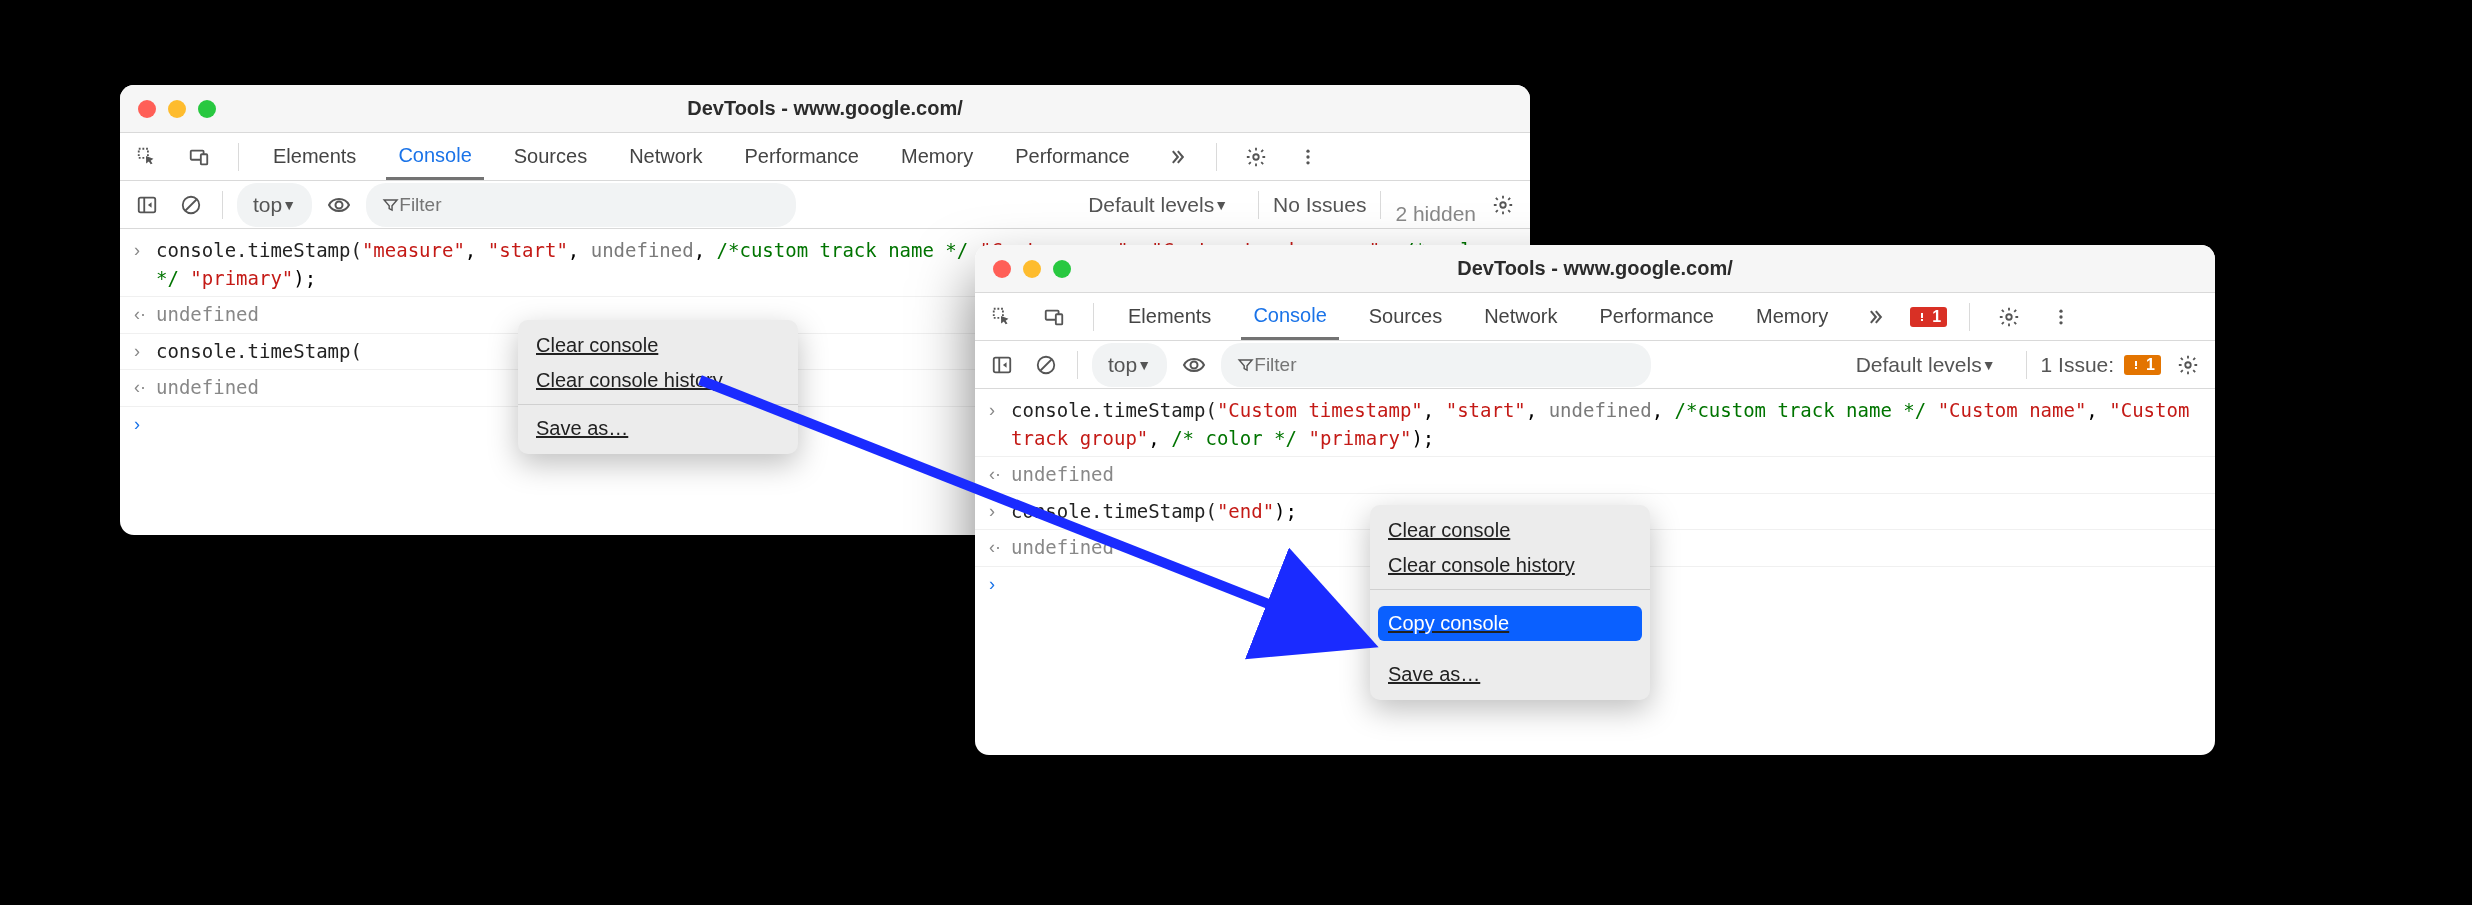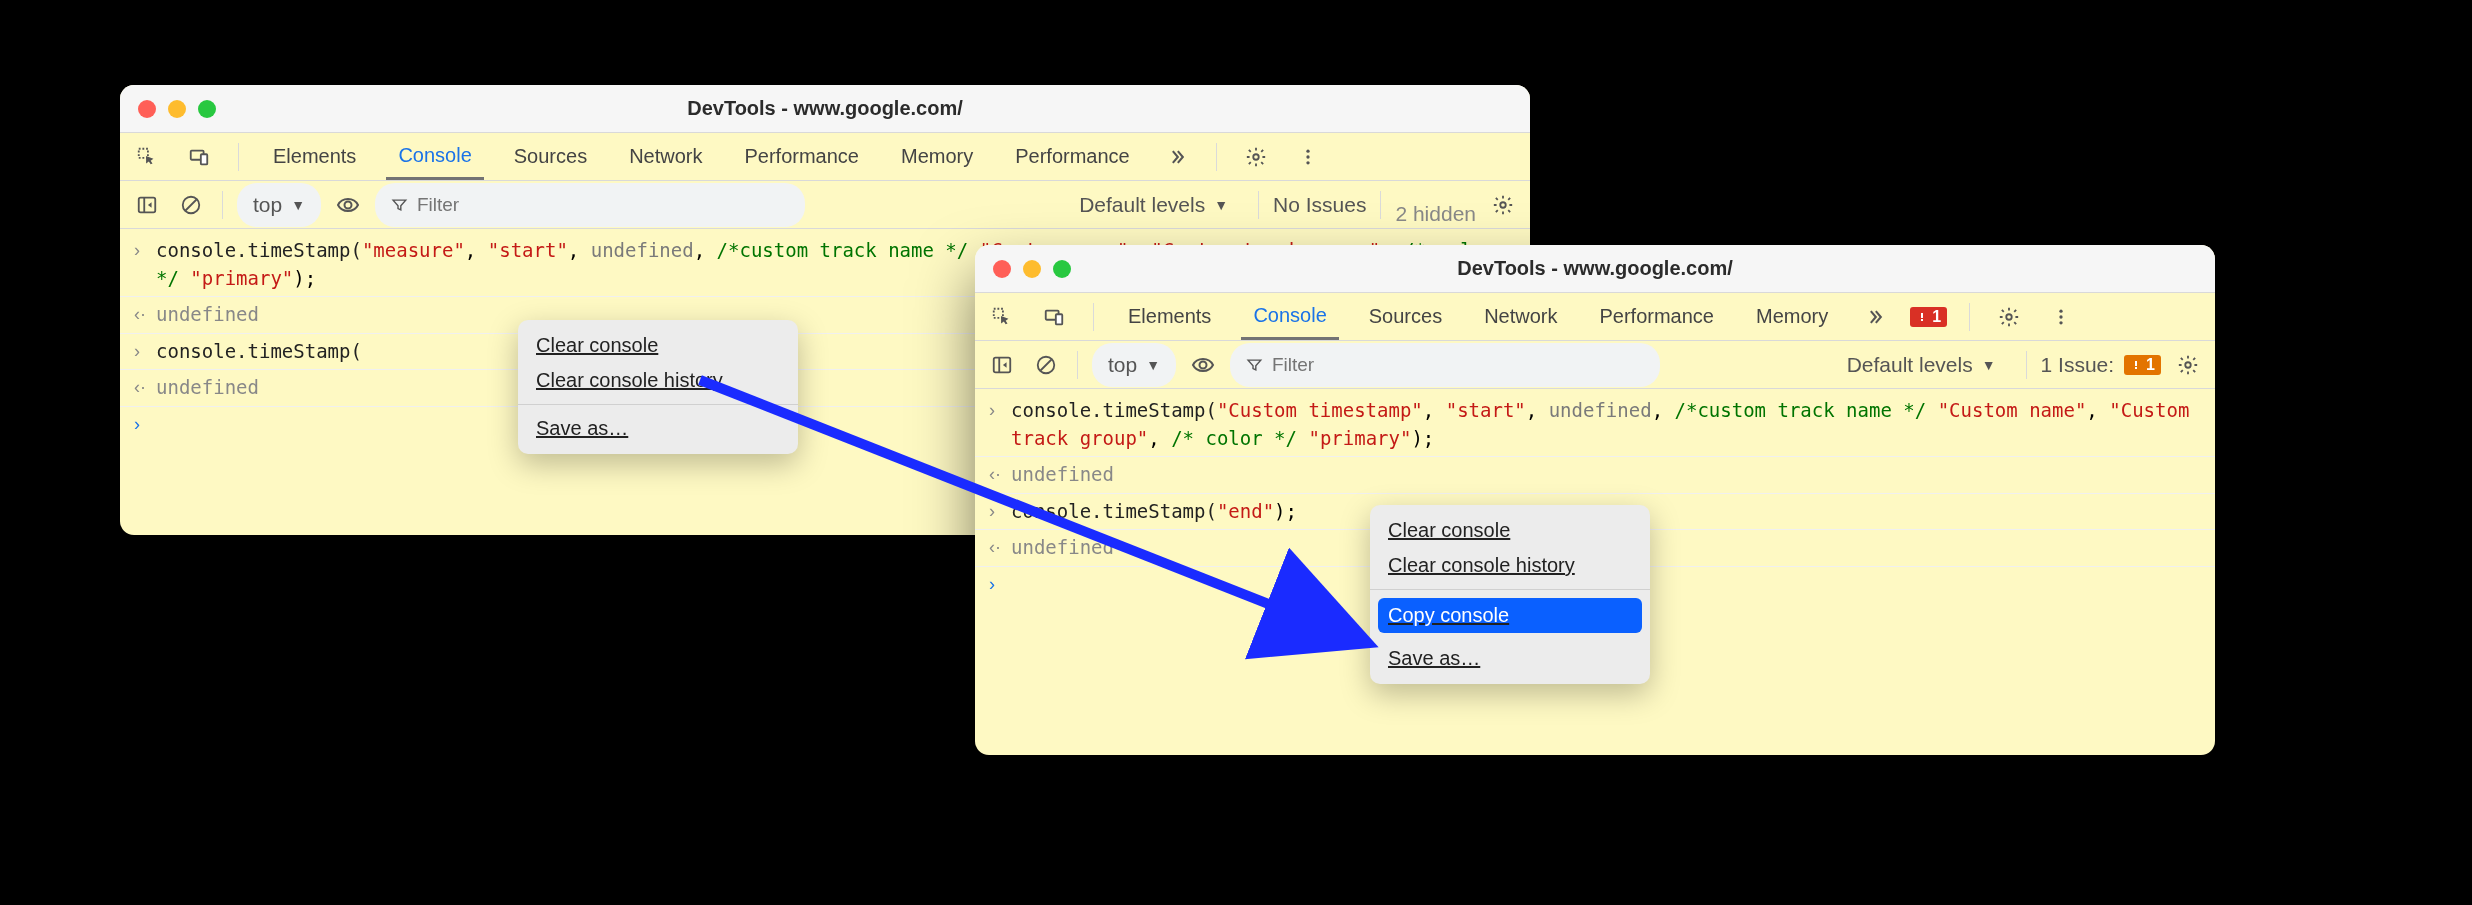--- a/index.html
+++ b/index.html
@@ -6,21 +6,21 @@
   body {
     background: #000;
     font-family: -apple-system, BlinkMacSystemFont, "Segoe UI", Helvetica, Arial, sans-serif;
     width: 2472px;
     height: 905px;
     position: relative;
     font-size: 21px;
   }
   .window {
     position: absolute;
-    background: #fef9c3;
+    background: #ffffff;
     border-radius: 14px;
     box-shadow: 0 30px 60px rgba(0,0,0,0.5);
     overflow: hidden;
   }
   .titlebar {
     height: 48px;
     background: #f6f6f6;
     border-bottom: 1px solid #d9d9d9;
     display: flex;
     align-items: center;
@@ -51,21 +51,21 @@
   }
   .tab-sep { width: 1px; height: 28px; background: #dadada; margin: 0 4px; }
   .tab { padding: 0 12px; height: 100%; display: flex; align-items: center; font-size: 20px; color: #444; }
   .tab.active { color: #1a73e8; border-bottom: 3px solid #737373; font-weight: 500; }
   .console-toolbar {
     height: 48px; border-bottom: 1px solid #d9d9d9;
     display: flex; align-items: center; padding: 0 10px; gap: 10px; color: #555;
   }
   .pill {
     background: #f1f3f4; border-radius: 20px; height: 44px;
-    display: flex; align-items: center; padding: 0 16px; gap: 9px; color: #555;
+    display: flex; align-items: center; padding: 0 16px; gap: 0; color: #555;
   }
   .filter-pill { width: 320px; }
   .filter-input { border: none; background: transparent; outline: none; font-size: 19px; color: #444; width: 100%; }
   .spacer { flex: 1; }
   .badge-err {
     background: #d93025; color: #fff; font-size: 16px; font-weight: 600;
     padding: 1px 6px; border-radius: 3px; display: inline-flex; align-items: center; gap: 4px;
   }
   .console-body { font-family: ui-monospace, Menlo, Monaco, monospace; font-size: 19px; padding: 4px 0 8px; }
   .row { display: flex; align-items: flex-start; padding: 4px 14px; border-bottom: 1px solid #f0f0f0; line-height: 1.45; }
@@ -77,21 +77,21 @@
   .tok-str { color: #c41a16; }
   .tok-kw  { color: #7a7a7a; }
   .tok-cmt { color: #007400; }
   .undef   { color: #888; }
   .ctx-menu {
     position: absolute; background: #ececec; border-radius: 10px;
     box-shadow: 0 10px 30px rgba(0,0,0,0.25); padding: 8px 0; min-width: 250px;
     font-size: 20px; color: #222; text-decoration: underline;
   }
   .ctx-item { padding: 6px 18px; }
-  .ctx-item.hi { background: #0a60ff; color: #fff; border-radius: 6px; margin: 8px 8px; padding: 6px 10px; }
+  .ctx-item.hi { background: #0a60ff; color: #fff; border-radius: 6px; margin: 16px 8px; padding: 6px 10px; }
   .ctx-sep { height: 1px; background: #d0d0d0; margin: 6px 0; }
   .arrow-svg { position: absolute; pointer-events: none; }
   .chev { font-size: 14px; }
 </style>
 </head>
 <body>
 
 <div class="window" style="left:120px; top:85px; width:1410px; height:450px;">
   <div class="titlebar">
     <div class="traffic-lights">

